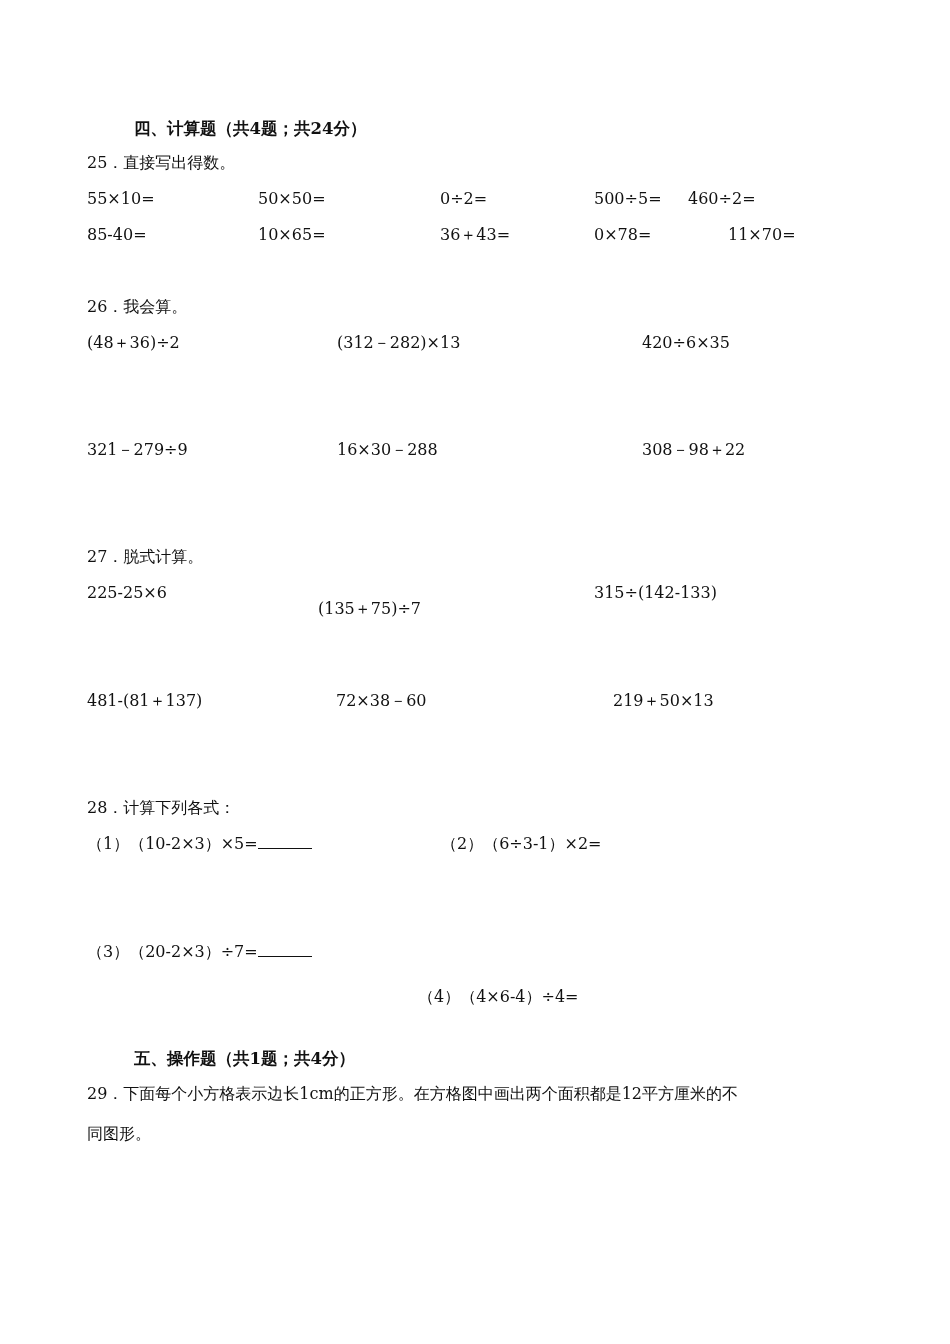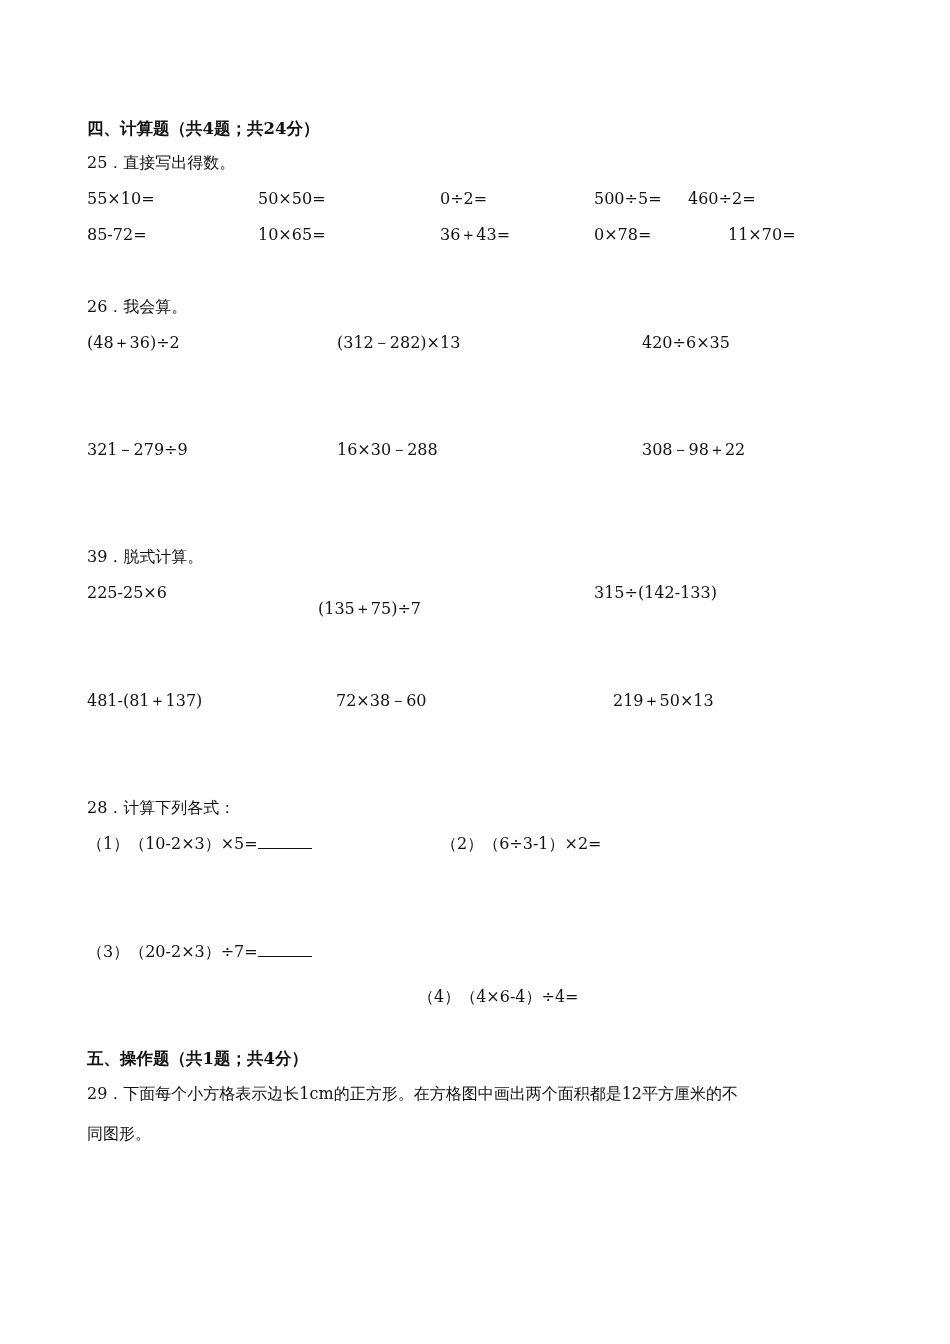--- a/index.html
+++ b/index.html
@@ -2,50 +2,50 @@
 <html><head>
   <meta charset="utf-8">
   <style>
     html, body { margin: 0; padding: 0; background: #ffffff; }
     body {
       width: 950px; height: 1344px; position: relative; overflow: hidden;
       font-family: "DejaVu Serif", "Liberation Serif", serif;
       color: #111111;
     }
     .abs { position: absolute; white-space: nowrap; }
-    .h { font-weight: bold; font-size: 16.5px; }
+    .h { font-weight: bold; font-size: 16.5px; margin-left: 47px; }
     .t { font-size: 16px; }
     .blank { display: inline-block; width: 54px; border-bottom: 1px solid #111; height: 14px; vertical-align: baseline; }
   </style>
 </head>
 <body>
 
 <div class="abs h" style="left:87px; top:118px;">四、计算题（共4题；共24分）</div>
 
 <div class="abs t" style="left:87px; top:153px;">25．直接写出得数。</div>
 <div class="abs t" style="left:87px; top:189px;">55×10=</div>
 <div class="abs t" style="left:258px; top:189px;">50×50=</div>
 <div class="abs t" style="left:440px; top:189px;">0÷2=</div>
 <div class="abs t" style="left:594px; top:189px;">500÷5=</div>
 <div class="abs t" style="left:688px; top:189px;">460÷2=</div>
-<div class="abs t" style="left:87px; top:225px;">85-72=</div>
+<div class="abs t" style="left:87px; top:225px;">85-40=</div>
 <div class="abs t" style="left:258px; top:225px;">10×65=</div>
 <div class="abs t" style="left:440px; top:225px;">36＋43=</div>
 <div class="abs t" style="left:594px; top:225px;">0×78=</div>
 <div class="abs t" style="left:728px; top:225px;">11×70=</div>
 
 <div class="abs t" style="left:87px; top:297px;">26．我会算。</div>
 <div class="abs t" style="left:87px; top:333px;text-align:right;">(48＋36)÷2</div>
 <div class="abs t" style="left:337px; top:333px;">(312－282)×13</div>
 <div class="abs t" style="left:642px; top:333px;">420÷6×35</div>
 <div class="abs t" style="left:87px; top:440px;">321－279÷9</div>
 <div class="abs t" style="left:337px; top:440px;">16×30－288</div>
 <div class="abs t" style="left:642px; top:440px;">308－98＋22</div>
 
-<div class="abs t" style="left:87px; top:547px;">39．脱式计算。</div>
+<div class="abs t" style="left:87px; top:547px;">27．脱式计算。</div>
 <div class="abs t" style="left:87px; top:583px;">225-25×6</div>
 <div class="abs t" style="left:318px; top:583px;margin-top:16px;">(135＋75)÷7</div>
 <div class="abs t" style="left:594px; top:583px;">315÷(142-133)</div>
 <div class="abs t" style="left:87px; top:691px;">481-(81＋137)</div>
 <div class="abs t" style="left:336px; top:691px;">72×38－60</div>
 <div class="abs t" style="left:613px; top:691px;">219＋50×13</div>
 
 <div class="abs t" style="left:87px; top:798px;">28．计算下列各式：</div>
 <div class="abs t" style="left:87px; top:834px;">
   <span>（1）（10-2×3）×5=</span><span class="blank"></span>

